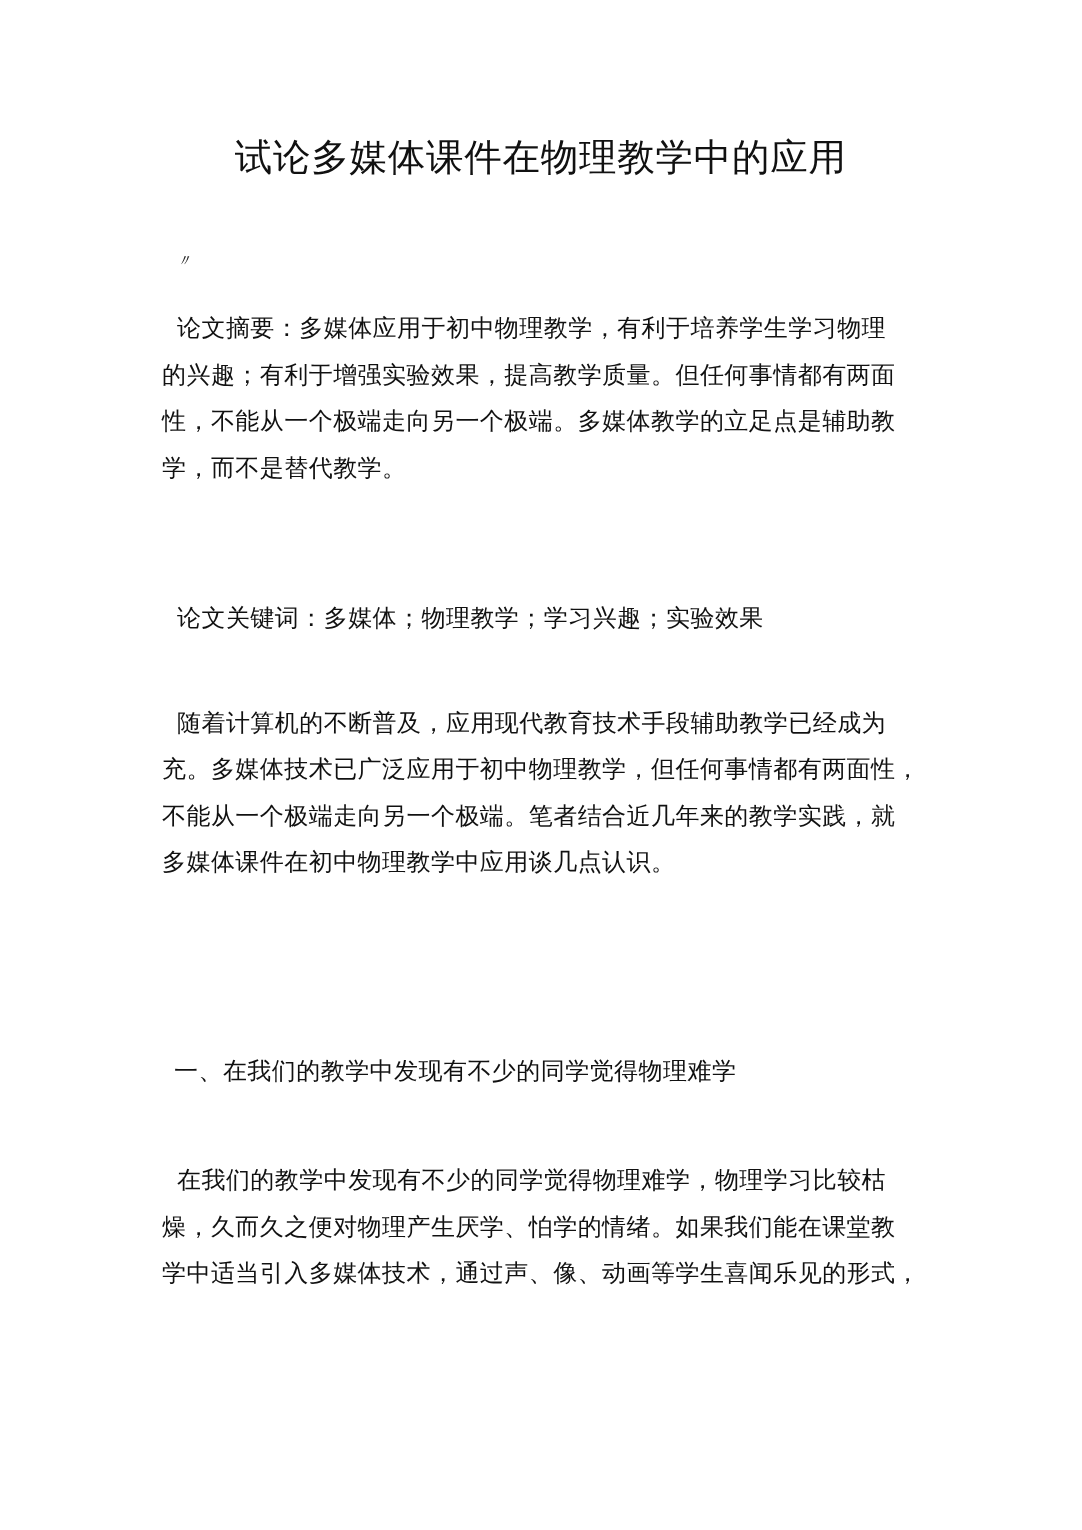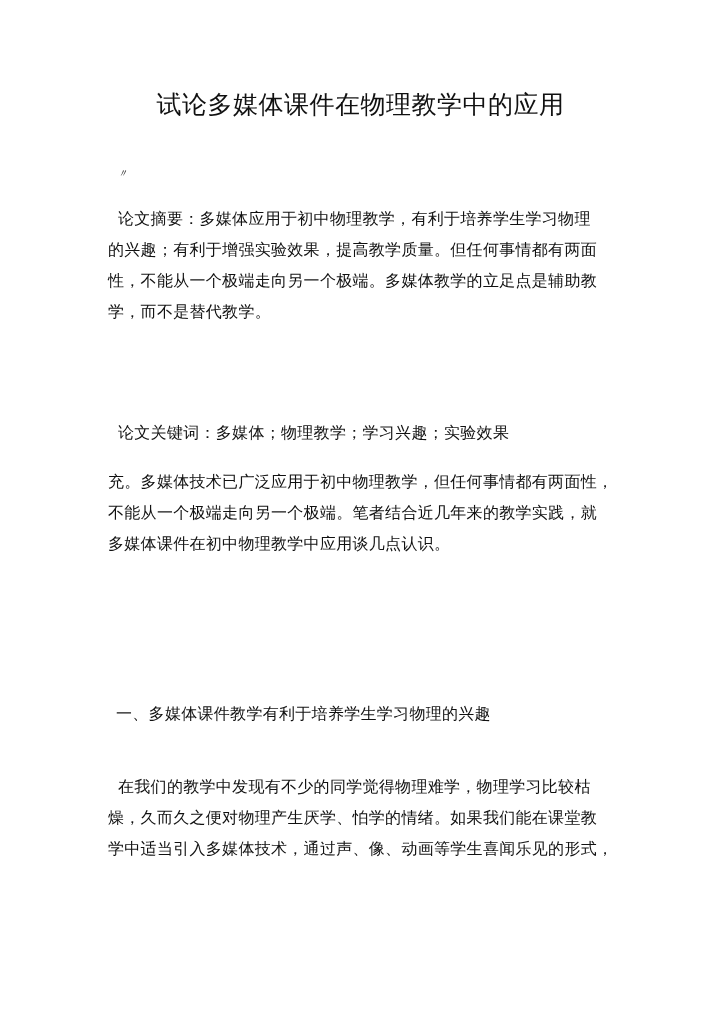--- a/index.html
+++ b/index.html
@@ -20,32 +20,33 @@
   <div class="title">试论多媒体课件在物理教学中的应用</div>
   <div class="mark">〃</div>
 
   <div class="para" style="top:203px;">
     <span class="line" style="padding-left:10px;">论文摘要：多媒体应用于初中物理教学，有利于培养学生学习物理</span>
     <span class="line">的兴趣；有利于增强实验效果，提高教学质量。但任何事情都有两面</span>
     <span class="line">性，不能从一个极端走向另一个极端。多媒体教学的立足点是辅助教</span>
     <span class="line">学，而不是替代教学。</span>
   </div>
 
-  <div class="para" style="top:417px;">
+  <div class="para" style="top:396px;">
     <span class="line" style="padding-left:10px;">论文关键词：多媒体；物理教学；学习兴趣；实验效果</span>
   </div>
 
   <div class="para" style="top:466px;">
+    <span class="line" style="padding-left:10px;">随着计算机的不断普及，应用现代教育技术手段辅助教学已经成为</span>
     <span class="line">充。多媒体技术已广泛应用于初中物理教学，但任何事情都有两面性，</span>
     <span class="line">不能从一个极端走向另一个极端。笔者结合近几年来的教学实践，就</span>
     <span class="line">多媒体课件在初中物理教学中应用谈几点认识。</span>
   </div>
 
   <div class="para" style="top:698px;">
-    <span class="line" style="padding-left:8px;">一、多媒体课件教学有利于培养学生学习物理的兴趣</span>
+    <span class="line" style="padding-left:8px;">一、在我们的教学中发现有不少的同学觉得物理难学</span>
   </div>
 
   <div class="para" style="top:771px;">
     <span class="line" style="padding-left:10px;">在我们的教学中发现有不少的同学觉得物理难学，物理学习比较枯</span>
     <span class="line">燥，久而久之便对物理产生厌学、怕学的情绪。如果我们能在课堂教</span>
     <span class="line">学中适当引入多媒体技术，通过声、像、动画等学生喜闻乐见的形式，</span>
   </div>
 </div>
 
 </body></html>

